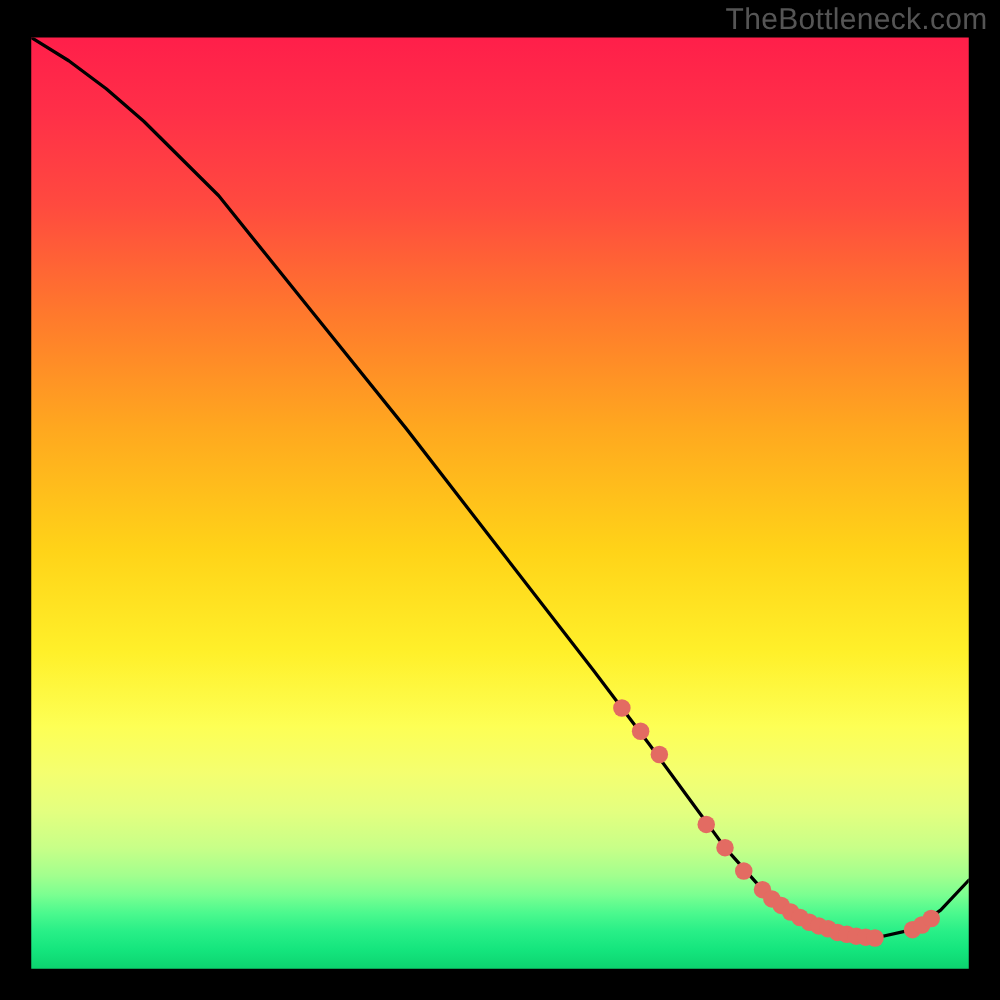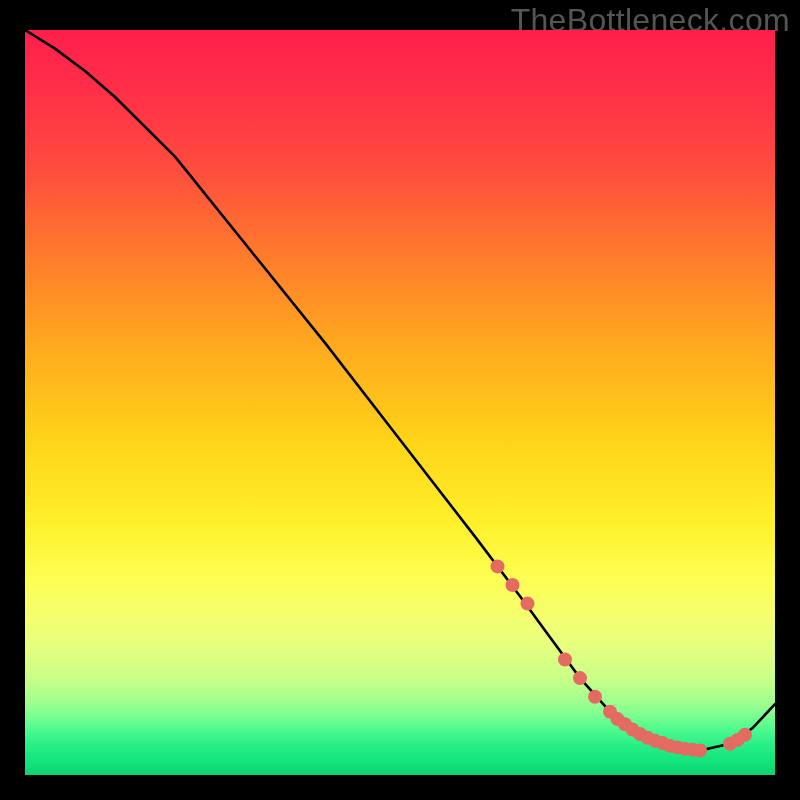--- a/index.html
+++ b/index.html
@@ -15,21 +15,21 @@
     position: relative;
     width: 800px;
     height: 800px;
     background: #000;
   }
   .watermark {
     position: absolute;
     top: 2px;
     right: 10px;
     color: #555;
-    font-size: 32px;
+    font-size: 24px;
     font-weight: 500;
     letter-spacing: 0.01em;
   }
   .plot-outer {
     position: absolute;
     left: 25px;
     top: 30px;
     width: 750px;
     height: 745px;
     background: #000;

